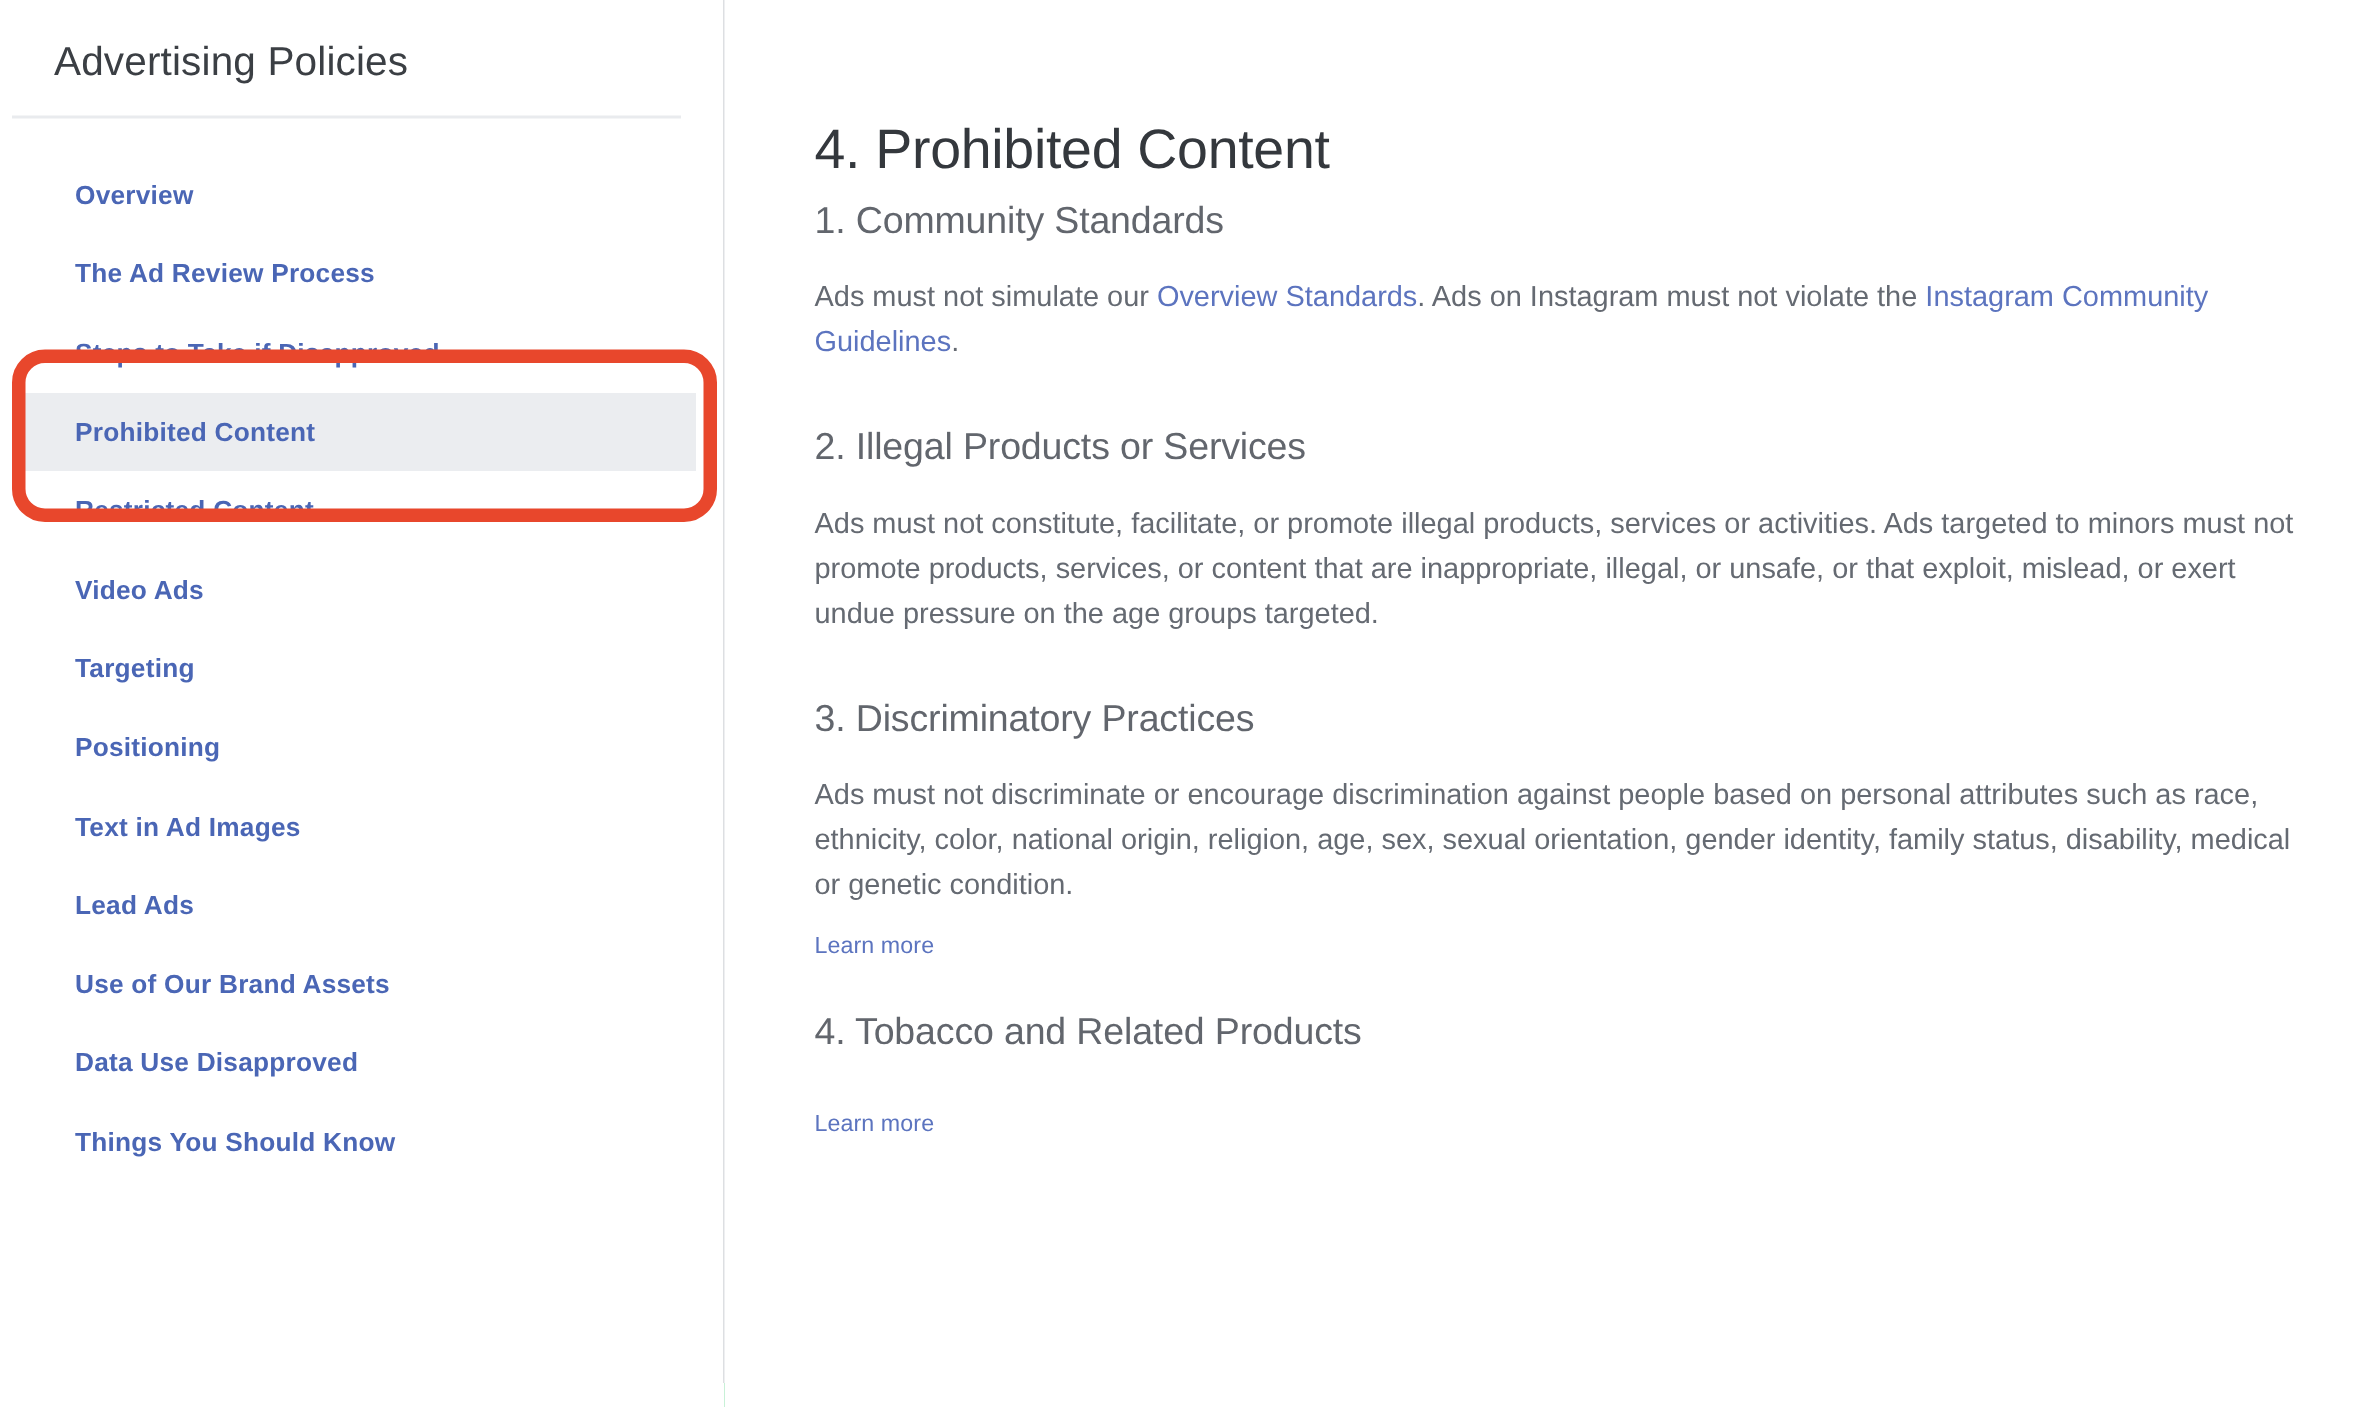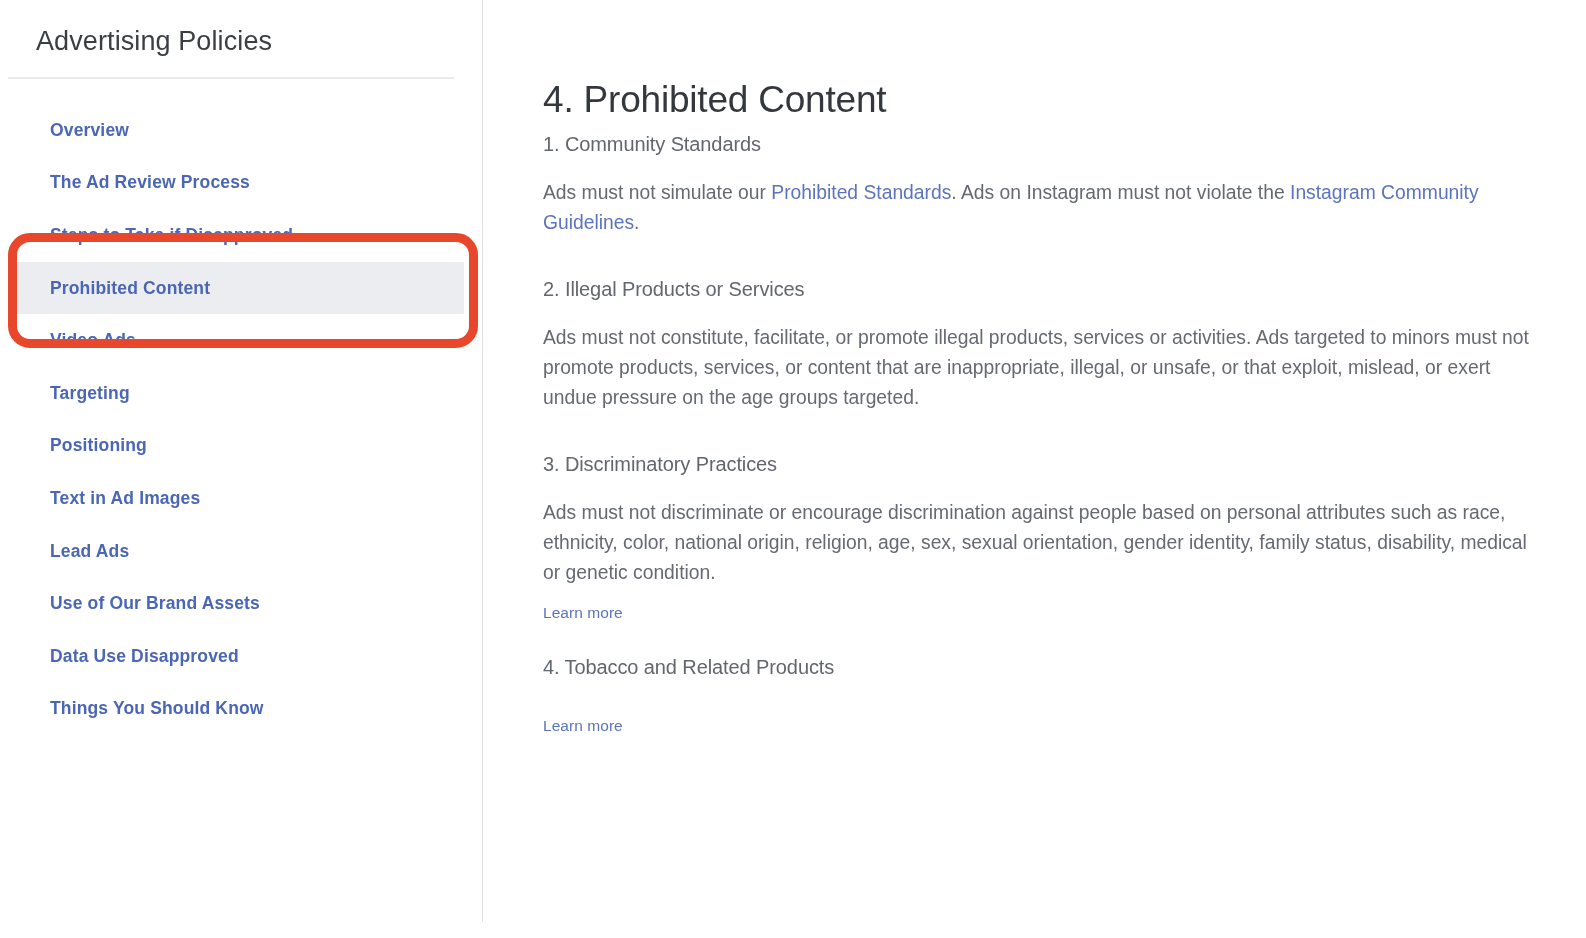--- a/index.html
+++ b/index.html
@@ -130,21 +130,21 @@
     position: absolute;
     left: 60px;
     top: 133px;
     width: 1010px;
   }
 
   .section {
     margin-bottom: 0;
   }
   .section-heading {
-    font-size: 20px;
+    font-size: 25px;
     font-weight: 400;
     color: #62666d;
     letter-spacing: -0.1px;
     margin: 0 0 22px 0;
     white-space: nowrap;
   }
   .section-body {
     font-size: 19.3px;
     line-height: 30px;
     color: #656a72;
@@ -183,20 +183,23 @@
         <li class="nav-item">
           <span class="nav-label">The Ad Review Process</span>
         </li>
         <li class="nav-item">
           <span class="nav-label">Steps to Take if Disapproved</span>
         </li>
         <li class="nav-item active">
           <span class="nav-label">Prohibited Content</span>
         </li>
         <li class="nav-item">
+          <span class="nav-label">Restricted Content</span>
+        </li>
+        <li class="nav-item">
           <span class="nav-label">Video Ads</span>
         </li>
         <li class="nav-item">
           <span class="nav-label">Targeting</span>
         </li>
         <li class="nav-item">
           <span class="nav-label">Positioning</span>
         </li>
         <li class="nav-item">
           <span class="nav-label">Text in Ad Images</span>
@@ -218,21 +221,21 @@
     <div class="annotation-box"></div>
   </nav>
   <div class="sidebar-divider-vertical"></div>
 
   <main class="content">
     <h1 class="page-title">4. Prohibited Content</h1>
 
     <div class="sections" id="sections">
         <section class="section">
           <h2 class="section-heading">1. Community Standards</h2>
-          <p class="section-body"><span>Ads must not simulate our </span><a class="inline-link">Prohibited Standards</a><span>. Ads on Instagram must not violate the </span><a class="inline-link">Instagram Community Guidelines</a><span>.</span></p>
+          <p class="section-body"><span>Ads must not simulate our </span><a class="inline-link">Overview Standards</a><span>. Ads on Instagram must not violate the </span><a class="inline-link">Instagram Community Guidelines</a><span>.</span></p>
         </section>
         <div style="height: 40px;"></div>
         <section class="section">
           <h2 class="section-heading">2. Illegal Products or Services</h2>
           <p class="section-body"><span>Ads must not constitute, facilitate, or promote illegal products, services or activities. Ads targeted to minors must not promote products, services, or content that are inappropriate, illegal, or unsafe, or that exploit, mislead, or exert undue pressure on the age groups targeted.</span></p>
         </section>
         <div style="height: 40px;"></div>
         <section class="section"><h2 class="section-heading">3. Discriminatory Practices</h2><p class="section-body"><span>Ads must not discriminate or encourage discrimination against people based on personal attributes such as race, ethnicity, color, national origin, religion, age, sex, sexual orientation, gender identity, family status, disability, medical or genetic condition.</span></p><a class="learn-more">Learn more</a></section>
         <div style="height: 34px;"></div>
         <section class="section"><h2 class="section-heading">4. Tobacco and Related Products</h2><a class="learn-more">Learn more</a></section>

